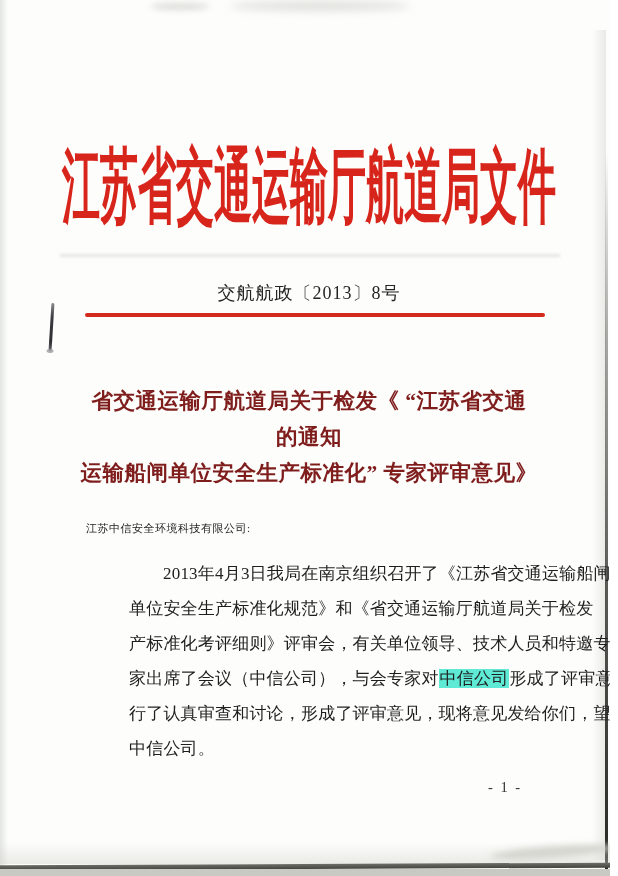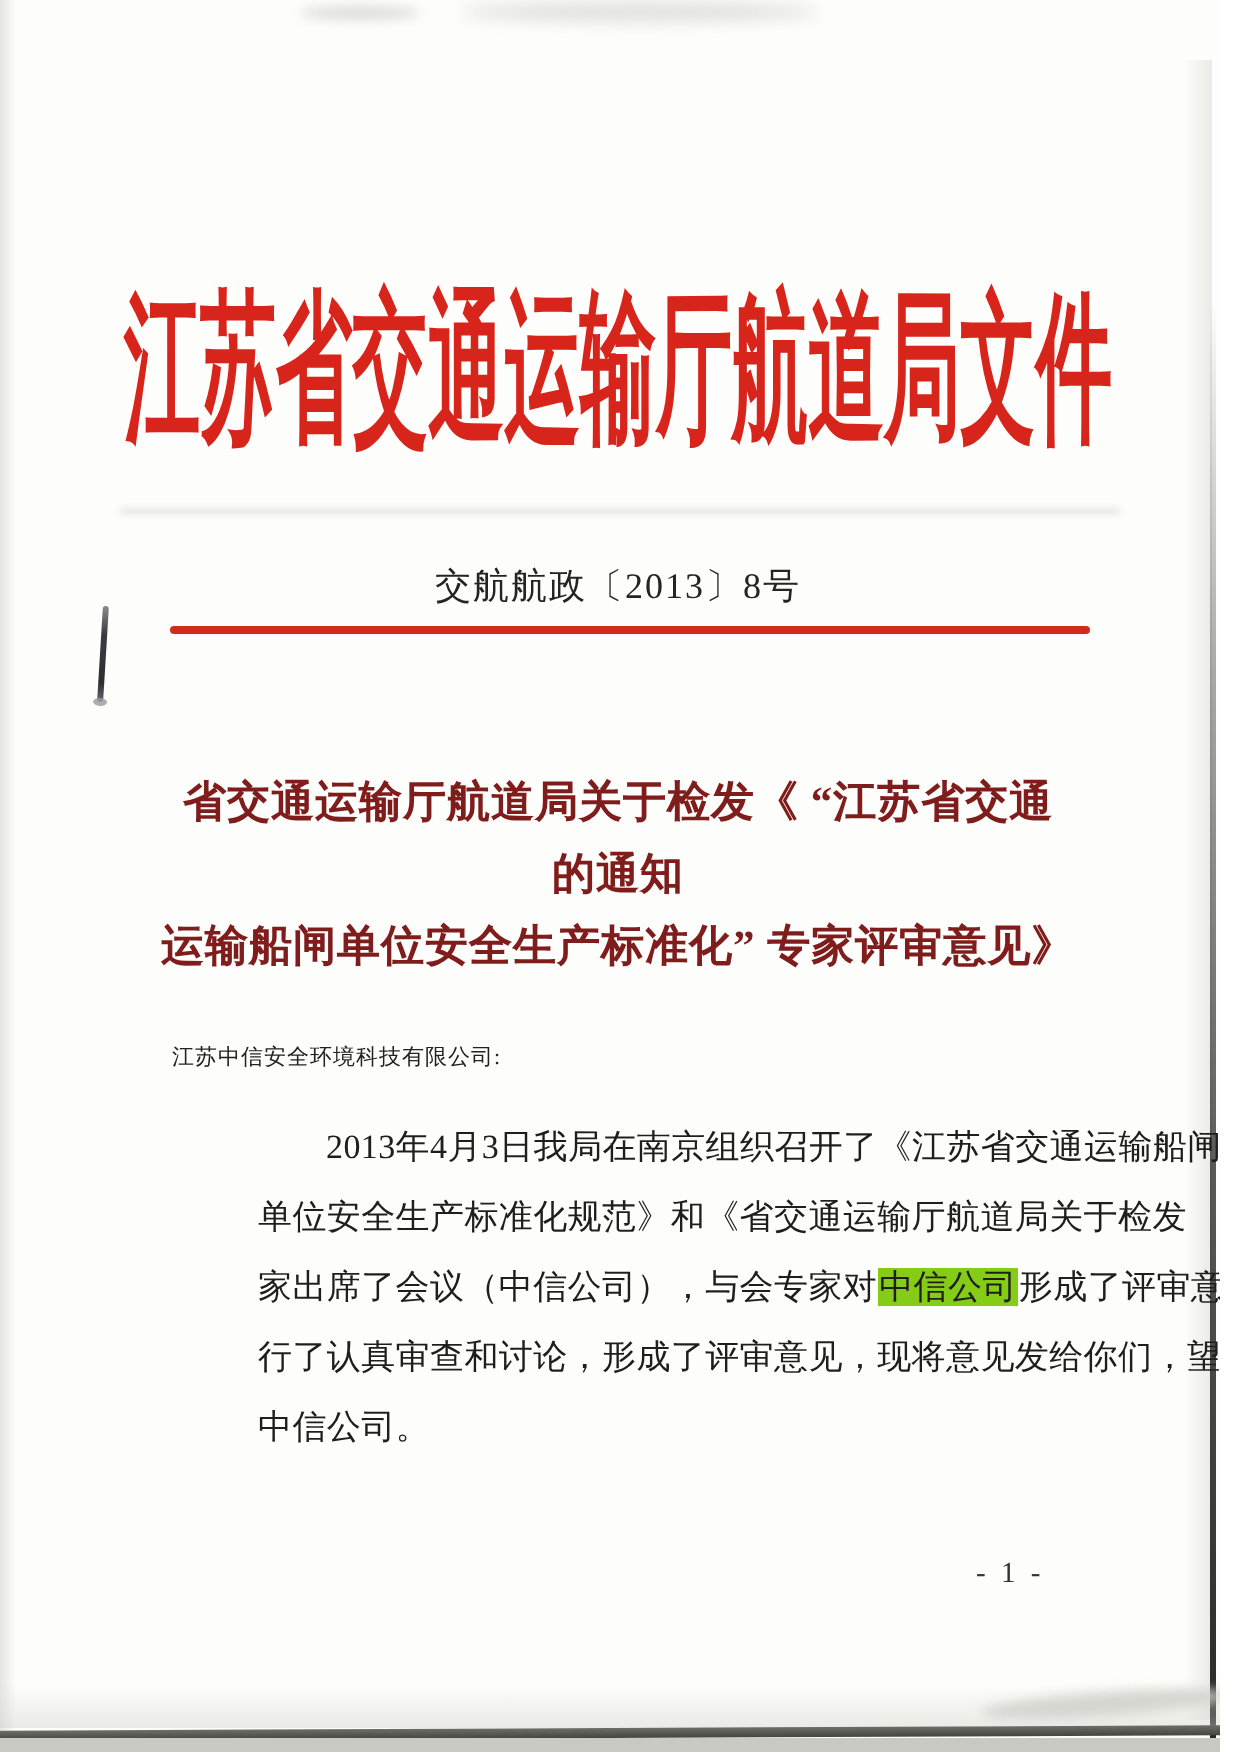--- a/index.html
+++ b/index.html
@@ -62,21 +62,21 @@
   }
   .body-block {
     position:absolute; top:556px; left:85px; width:470px;
     font-size:17px; line-height:35px; color:#1e1e1e;
     letter-spacing:0.2px;
     margin-left:44px;
   }
   .body-line { white-space:nowrap; }
   .body-line.indent { text-indent:34px; }
   .body-block mark {
-    background:#84cc16; color:inherit; padding:0 1px;
+    background:#5eead4; color:inherit; padding:0 1px;
   }
 
   .page-number {
     position:absolute; top:779px; left:488px;
     font-size:14.5px; letter-spacing:2px; color:#333;
   }
 
   
   .artifact { position:absolute; pointer-events:none; }
   .smudge-top {
@@ -158,20 +158,21 @@
     <div>省交通运输厅航道局关于检发《 “江苏省交通</div>
     <div>的通知</div>
     <div>运输船闸单位安全生产标准化” 专家评审意见》</div>
   </div>
 
   <div class="salutation">江苏中信安全环境科技有限公司:</div>
 
   <div class="body-block">
     <div class="body-line indent">2013年4月3日我局在南京组织召开了《江苏省交通运输船闸</div>
     <div class="body-line">单位安全生产标准化规范》和《省交通运输厅航道局关于检发</div>
+    <div class="body-line">产标准化考评细则》评审会，有关单位领导、技术人员和特邀专</div>
     <div class="body-line"><span>家出席了会议（中信公司），与会专家对</span><mark>中信公司</mark><span>形成了评审意见</span></div>
     <div class="body-line">行了认真审查和讨论，形成了评审意见，现将意见发给你们，望</div>
     <div class="body-line">中信公司。</div>
   </div>
 
   <div class="page-number">- 1 -</div>
 
 </div>
 
 </body></html>

